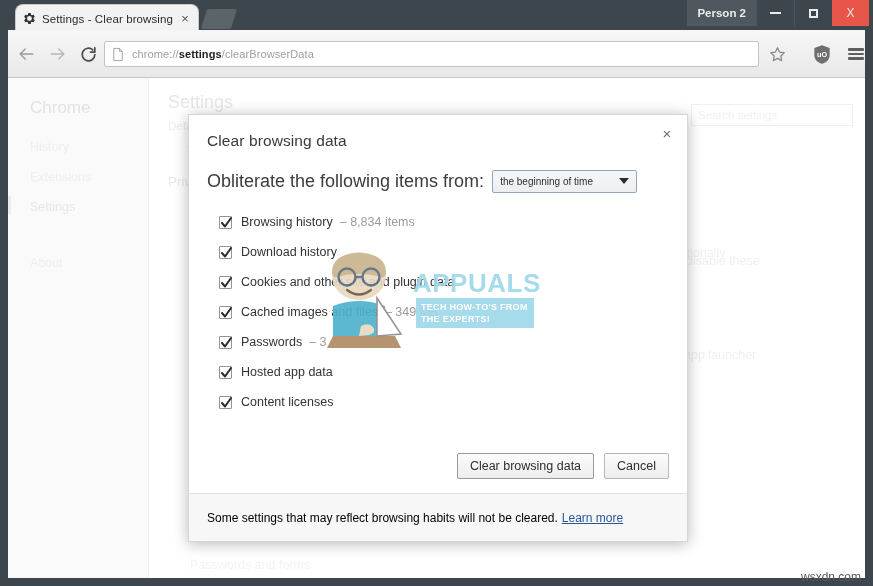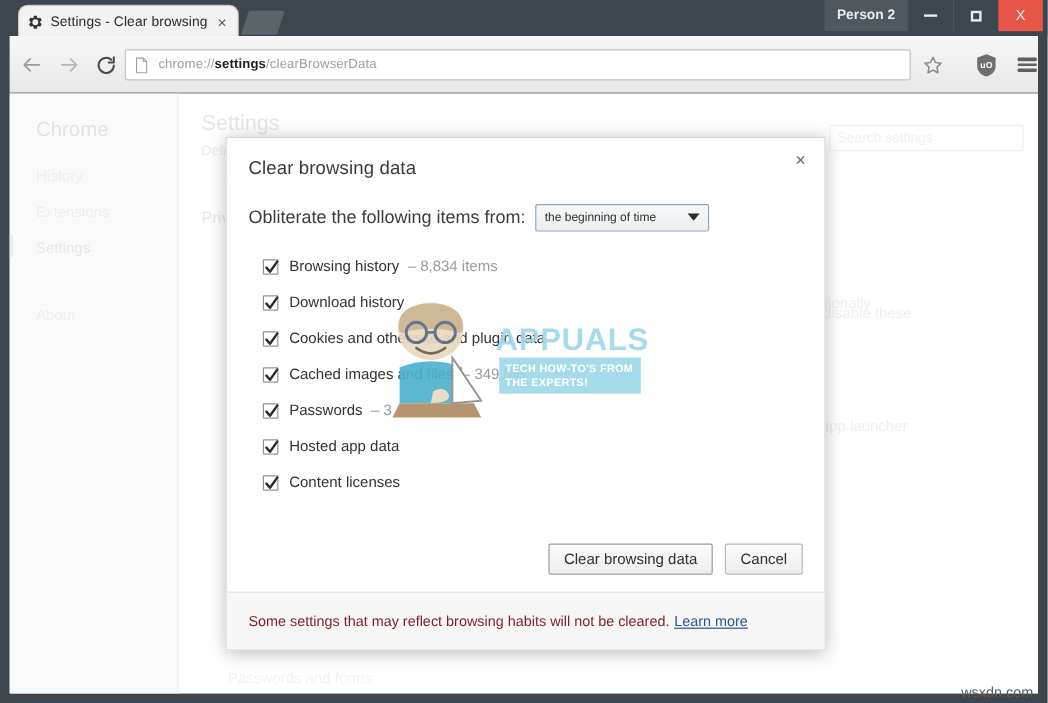--- a/index.html
+++ b/index.html
@@ -241,21 +241,21 @@
     position: absolute; left: 18px; top: 17px;
     font-size: 15.5px; color: #3a3a3a;
     letter-spacing: .1px;
   }
   #obliterate-row {
     position: absolute; left: 18px; top: 54px;
     display: flex; align-items: center;
     height: 24px;
   }
   #obliterate-label {
-    font-size: 15px; color: #3c3c3c;
+    font-size: 18px; color: #3c3c3c;
     margin-right: 8px;
   }
   #time-range-select {
     display: flex; align-items: center;
     height: 23px;
     min-width: 145px;
     padding: 0 7px;
     background: linear-gradient(#f6f7f8, #eceff1);
     border: 1px solid #8ea6c0;
     border-radius: 2px;
@@ -316,21 +316,21 @@
 
   #dialog-footer {
     position: absolute;
     left: 0; bottom: 0;
     width: 100%; height: 48px;
     background: #f7f7f7;
     border-top: 1px solid #e2e2e2;
     display: flex; align-items: center;
     padding-left: 18px;
   }
-  #footer-text { font-size: 12px; color: #7f1d1d; }
+  #footer-text { font-size: 12px; color: #000000; }
   #learn-more-link {
     font-size: 12px; color: #2a5699;
     text-decoration: underline;
     margin-left: 4px; cursor: pointer;
   }
 
   
   #watermark {
     position: absolute;
     left: 295px; top: 172px;

